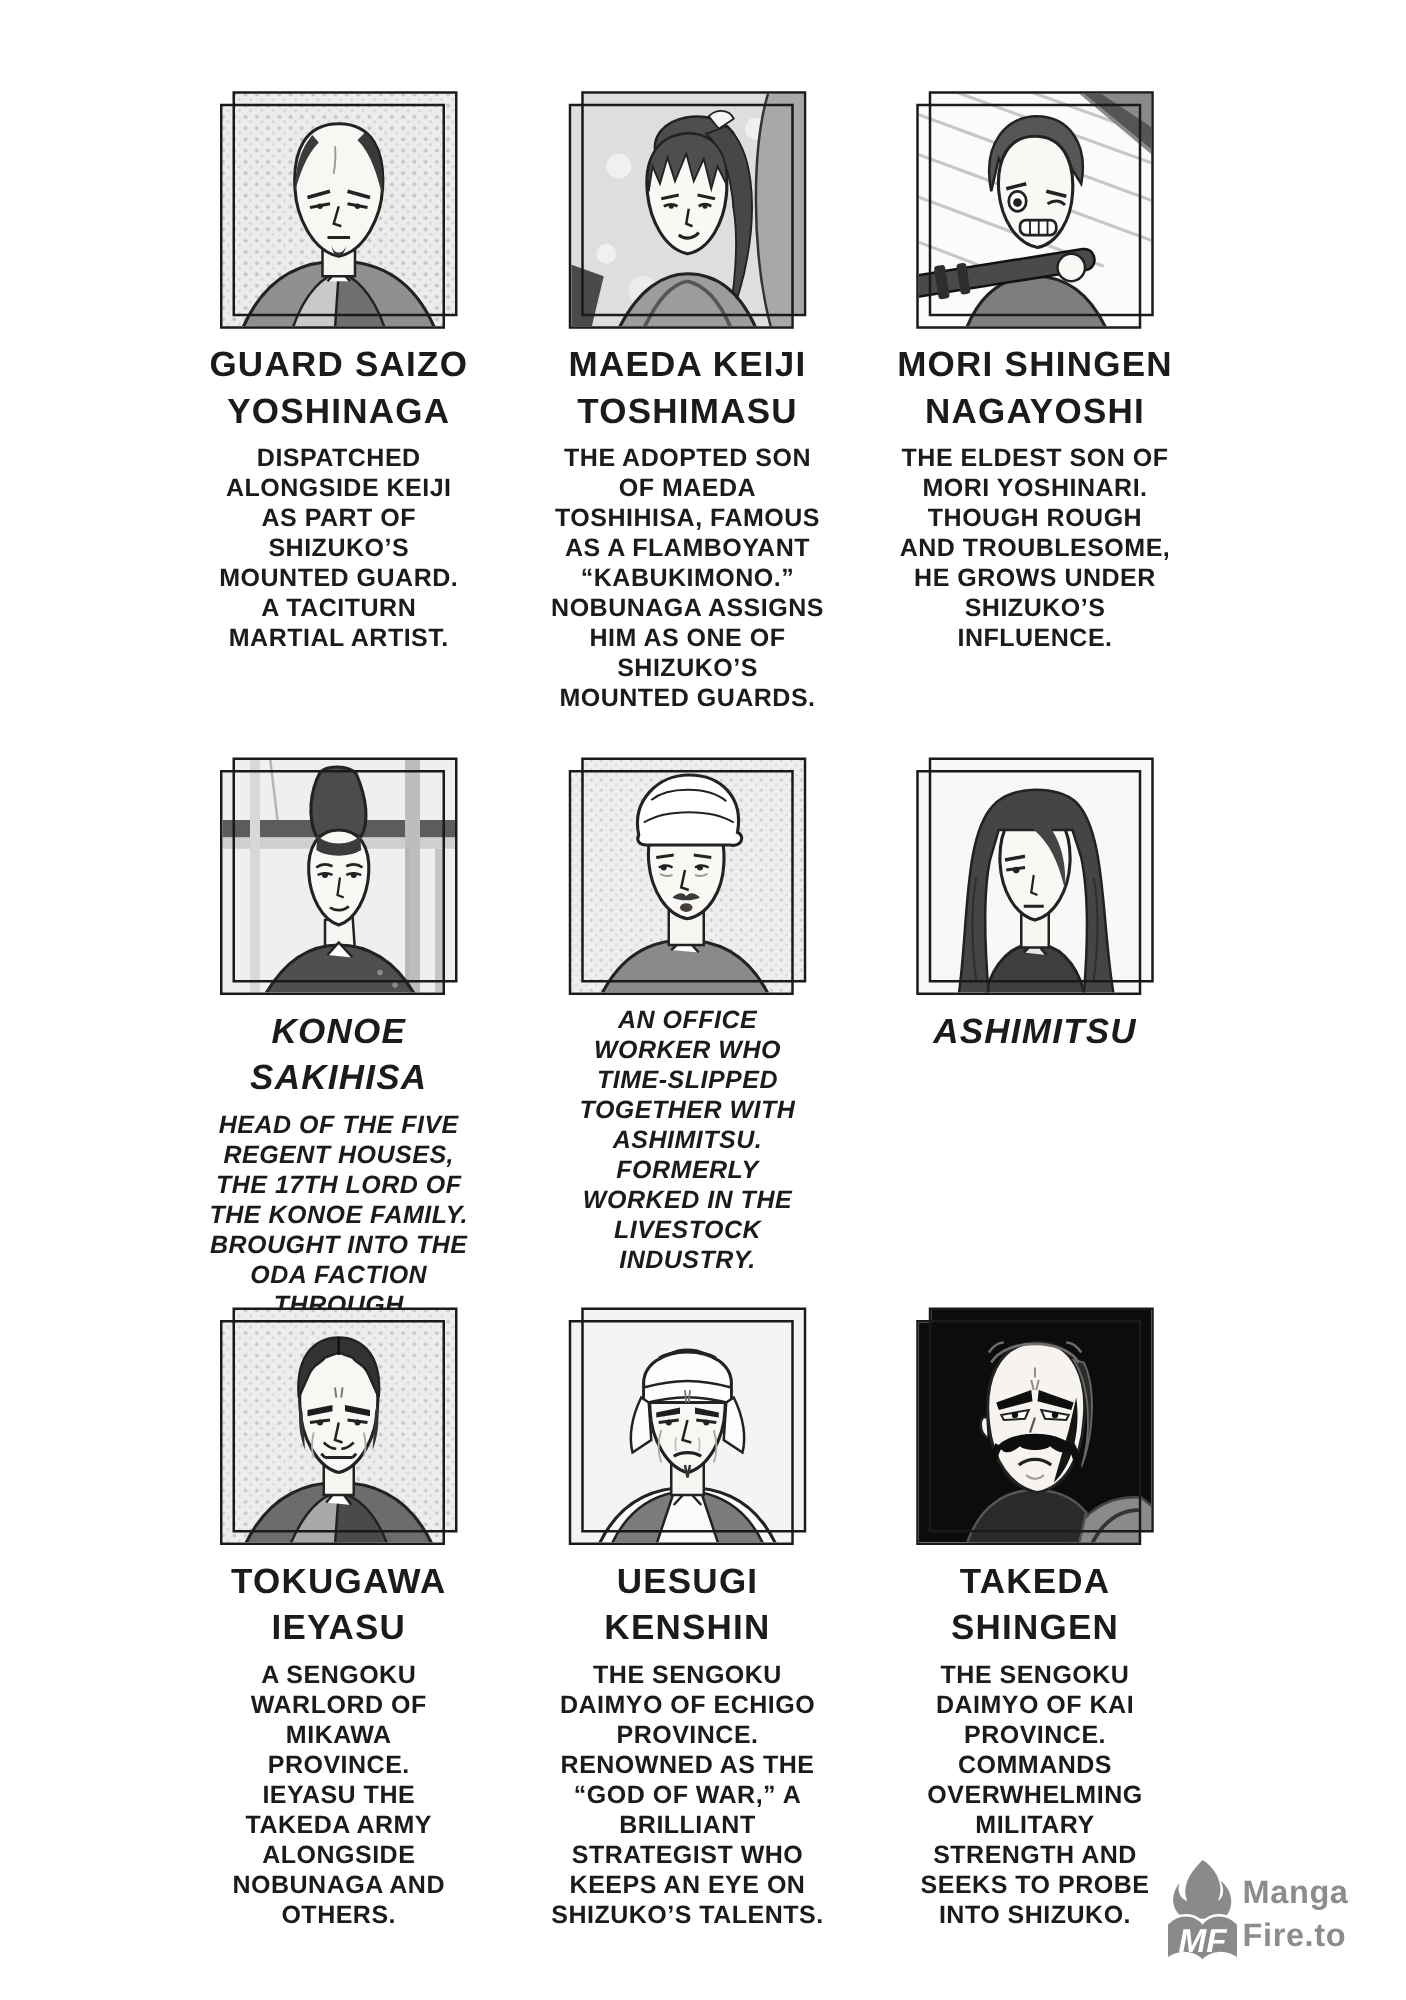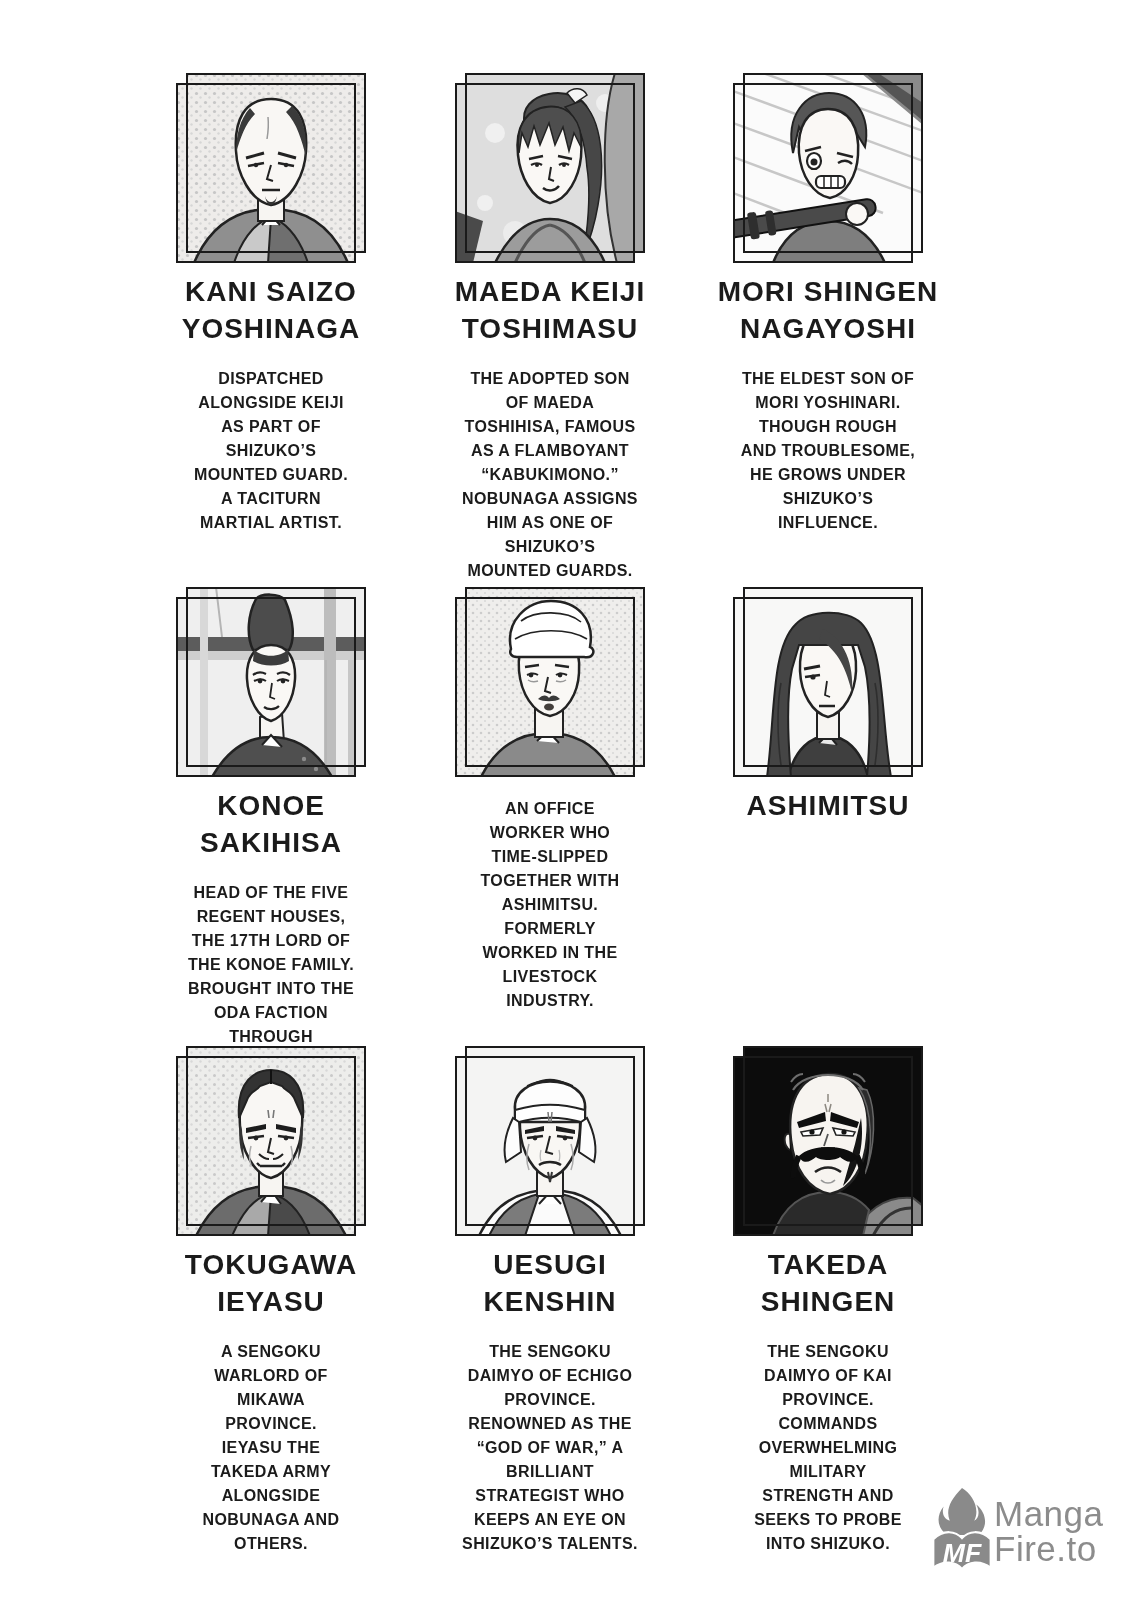--- a/index.html
+++ b/index.html
@@ -7,51 +7,51 @@
   body {
     width: 1125px; height: 1600px;
     position: relative;
     background: #ffffff;
     font-family: "Liberation Sans", sans-serif;
     color: #1b1b1b;
     overflow: hidden;
   }
   .cell { position: absolute; width: 300px; text-align: center; }
   .c0 { left: 121px; } .c1 { left: 400px; } .c2 { left: 678px; }
-  .r0 { top: 73px; }  .r1 { top: 587px; } .r2 { top: 1046px; }
+  .r0 { top: 73px; }  .r1 { top: 606px; font-style: italic; } .r2 { top: 1046px; }
 
   
   .frame { position: relative; width: 190px; height: 190px; margin: 0 auto; }
   .portrait {
     position: absolute; inset: 0; background: #fff;
     clip-path: polygon(12px 2px, calc(100% - 2px) 2px,
       calc(100% - 2px) calc(100% - 12px), calc(100% - 12px) calc(100% - 12px),
       calc(100% - 12px) calc(100% - 2px), 2px calc(100% - 2px),
       2px 12px, 12px 12px);
   }
   .portrait svg { width: 100%; height: 100%; display: block; }
   .sq { position: absolute; border: 2.5px solid #1a1a1a; pointer-events: none; }
   .sq-a { top: 0; left: 10px; right: 0; bottom: 10px; }
   .sq-b { top: 10px; left: 0; right: 10px; bottom: 0; }
 
   .char-name {
     margin-top: 10px; font-size: 28px; font-weight: 700;
     line-height: 37px; letter-spacing: 1px; white-space: pre-line;
   }
   .char-desc {
-    margin-top: 20px; font-size: 16px; font-weight: 700;
+    margin-top: 8px; font-size: 20px; font-weight: 700;
     line-height: 24px; letter-spacing: 0.4px; white-space: pre-line;
   }
 
   .watermark {
     position: absolute; left: 930px; top: 1486px;
     display: flex; align-items: center; color: #8c8c8c; z-index: 5;
   }
   .wm-icon svg { width: 64px; height: 90px; display: block; }
-  .wm-text { font-weight: 400; font-size: 35px; line-height: 35px; letter-spacing: 0.5px; }
+  .wm-text { font-weight: 700; font-size: 26px; line-height: 35px; letter-spacing: 0.5px; }
 </style>
 </head>
 <body>
 
 <div class="cell c0 r0">
   <div class="frame">
     <div class="portrait">
       <svg viewBox="0 0 190 190" preserveAspectRatio="xMidYMid slice">
         <defs>
             <pattern id="p1" width="9" height="9" patternUnits="userSpaceOnUse">
@@ -77,21 +77,21 @@
           <circle cx="110" cy="92" r="2.2" fill="#222"></circle>
         <path d="M95,92 L91,106 L97,108" stroke="#222" stroke-width="2" fill="none"></path>
         <path d="M86,117 L104,117" stroke="#222" stroke-width="2.5" fill="none"></path>
         <path d="M89,123 C91,131 99,131 101,123 C99,135 91,135 89,123 Z" fill="#333"></path>
         <path d="M92,44 C93,54 92,60 91,66" stroke="#9a9a9a" stroke-width="1.5" fill="none"></path>
       </svg>
     </div>
     <span class="sq sq-a"></span>
     <span class="sq sq-b"></span>
   </div>
-  <div class="char-name">KANI SAIZO
+  <div class="char-name">GUARD SAIZO
 YOSHINAGA</div>
   <div class="char-desc">DISPATCHED
 ALONGSIDE KEIJI
 AS PART OF
 SHIZUKO’S
 MOUNTED GUARD.
 A TACITURN
 MARTIAL ARTIST.</div>
 </div>
 

